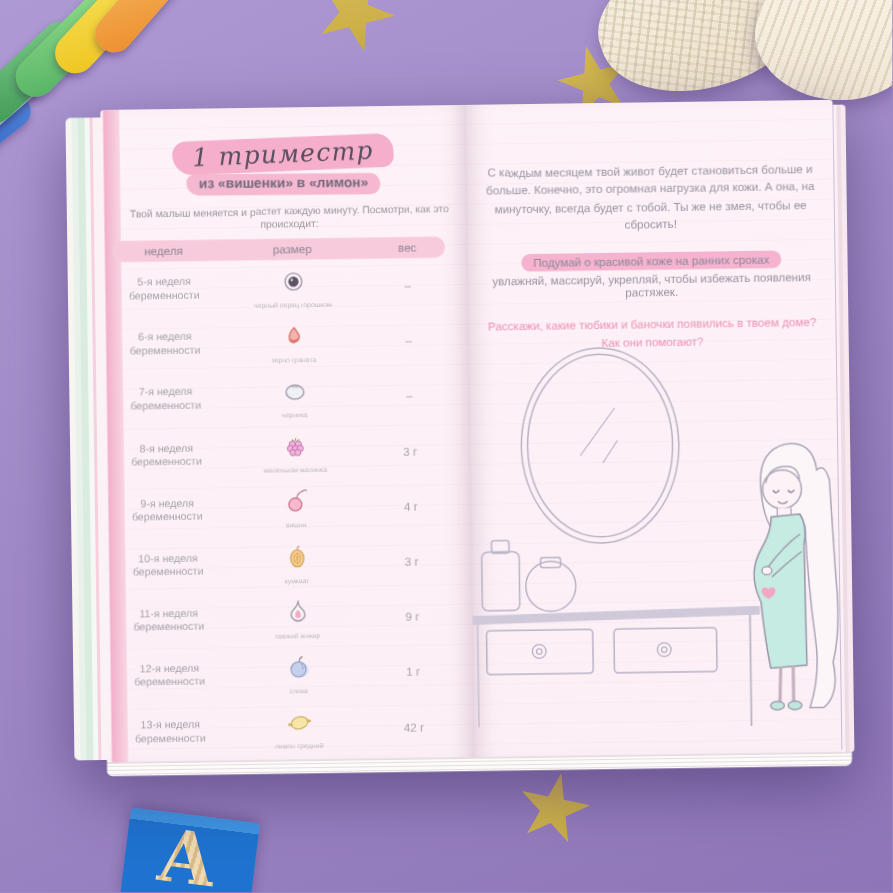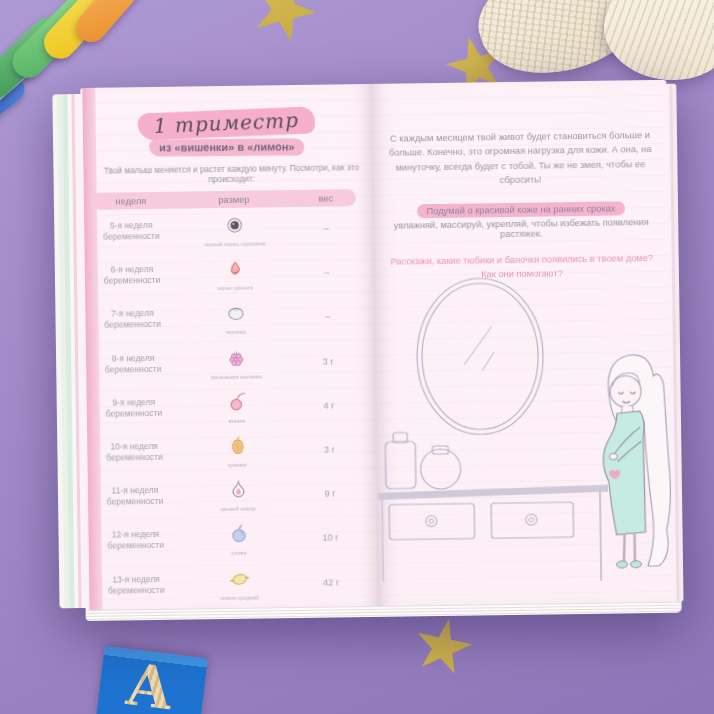--- a/index.html
+++ b/index.html
@@ -244,21 +244,21 @@
               </div>
               <div class="c-size">
                 <span><svg width="23" height="23" viewBox="0 0 24 24">
                     <ellipse cx="15.5" cy="15" rx="5" ry="5.6" fill="#dbe3f4" opacity=".7"></ellipse>
                     <path d="M12.5 8.5 Q12 5 15.2 3.6" fill="none" stroke="#9a8f96" stroke-width="1.1"></path>
                     <circle cx="11.8" cy="14.3" r="6.3" fill="#c5d1ec" stroke="#96a3cd" stroke-width="1.1"></circle>
                     <path d="M13.8 9.4 q2.2 2.2 1.7 5.2" fill="none" stroke="#96a3cd" stroke-width=".8"></path>
                   </svg></span>
                 <span class="cap">слива</span>
               </div>
-              <div class="c-weight">10 г</div>
+              <div class="c-weight">1 г</div>
             </div>
             <div class="grid3 trow">
               <div class="c-week">
                 <div>13-я неделя</div>
                 <div>беременности</div>
               </div>
               <div class="c-size">
                 <span><svg width="23" height="23" viewBox="0 0 24 24">
                     <g transform="rotate(-14 12 13)">
                       <ellipse cx="12" cy="13" rx="7" ry="4.9" fill="#f6e7a9" stroke="#cdb76e" stroke-width="1.1"></ellipse>

